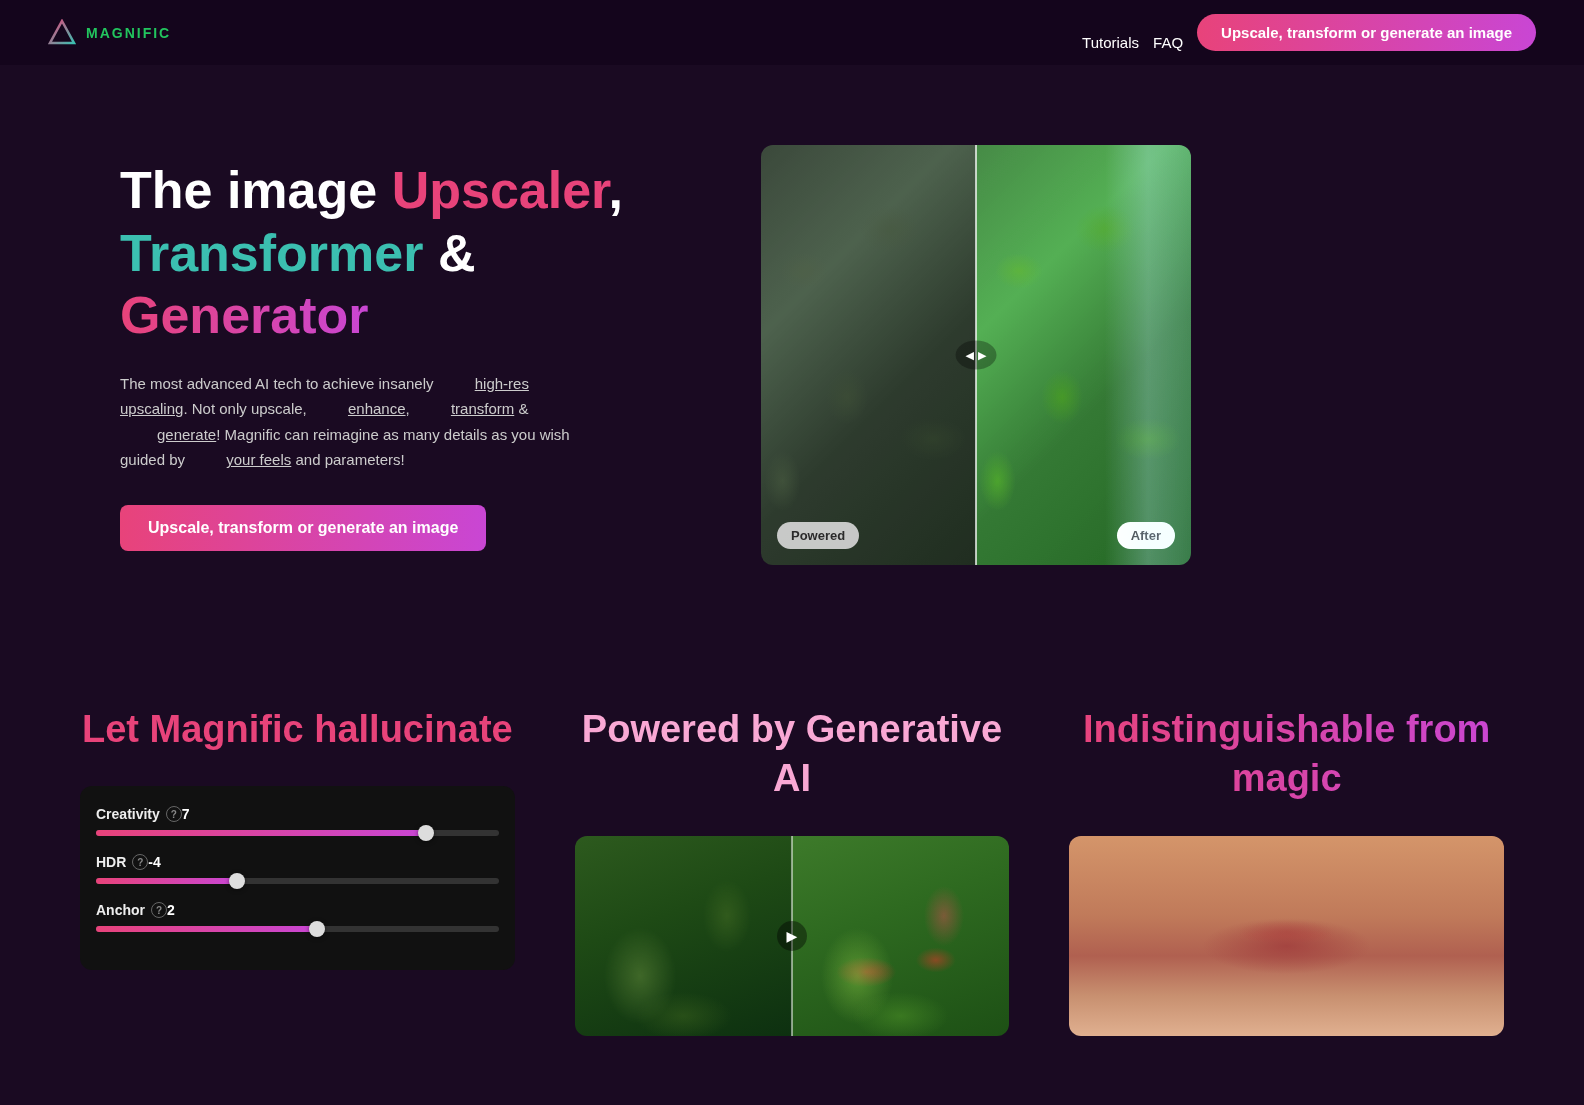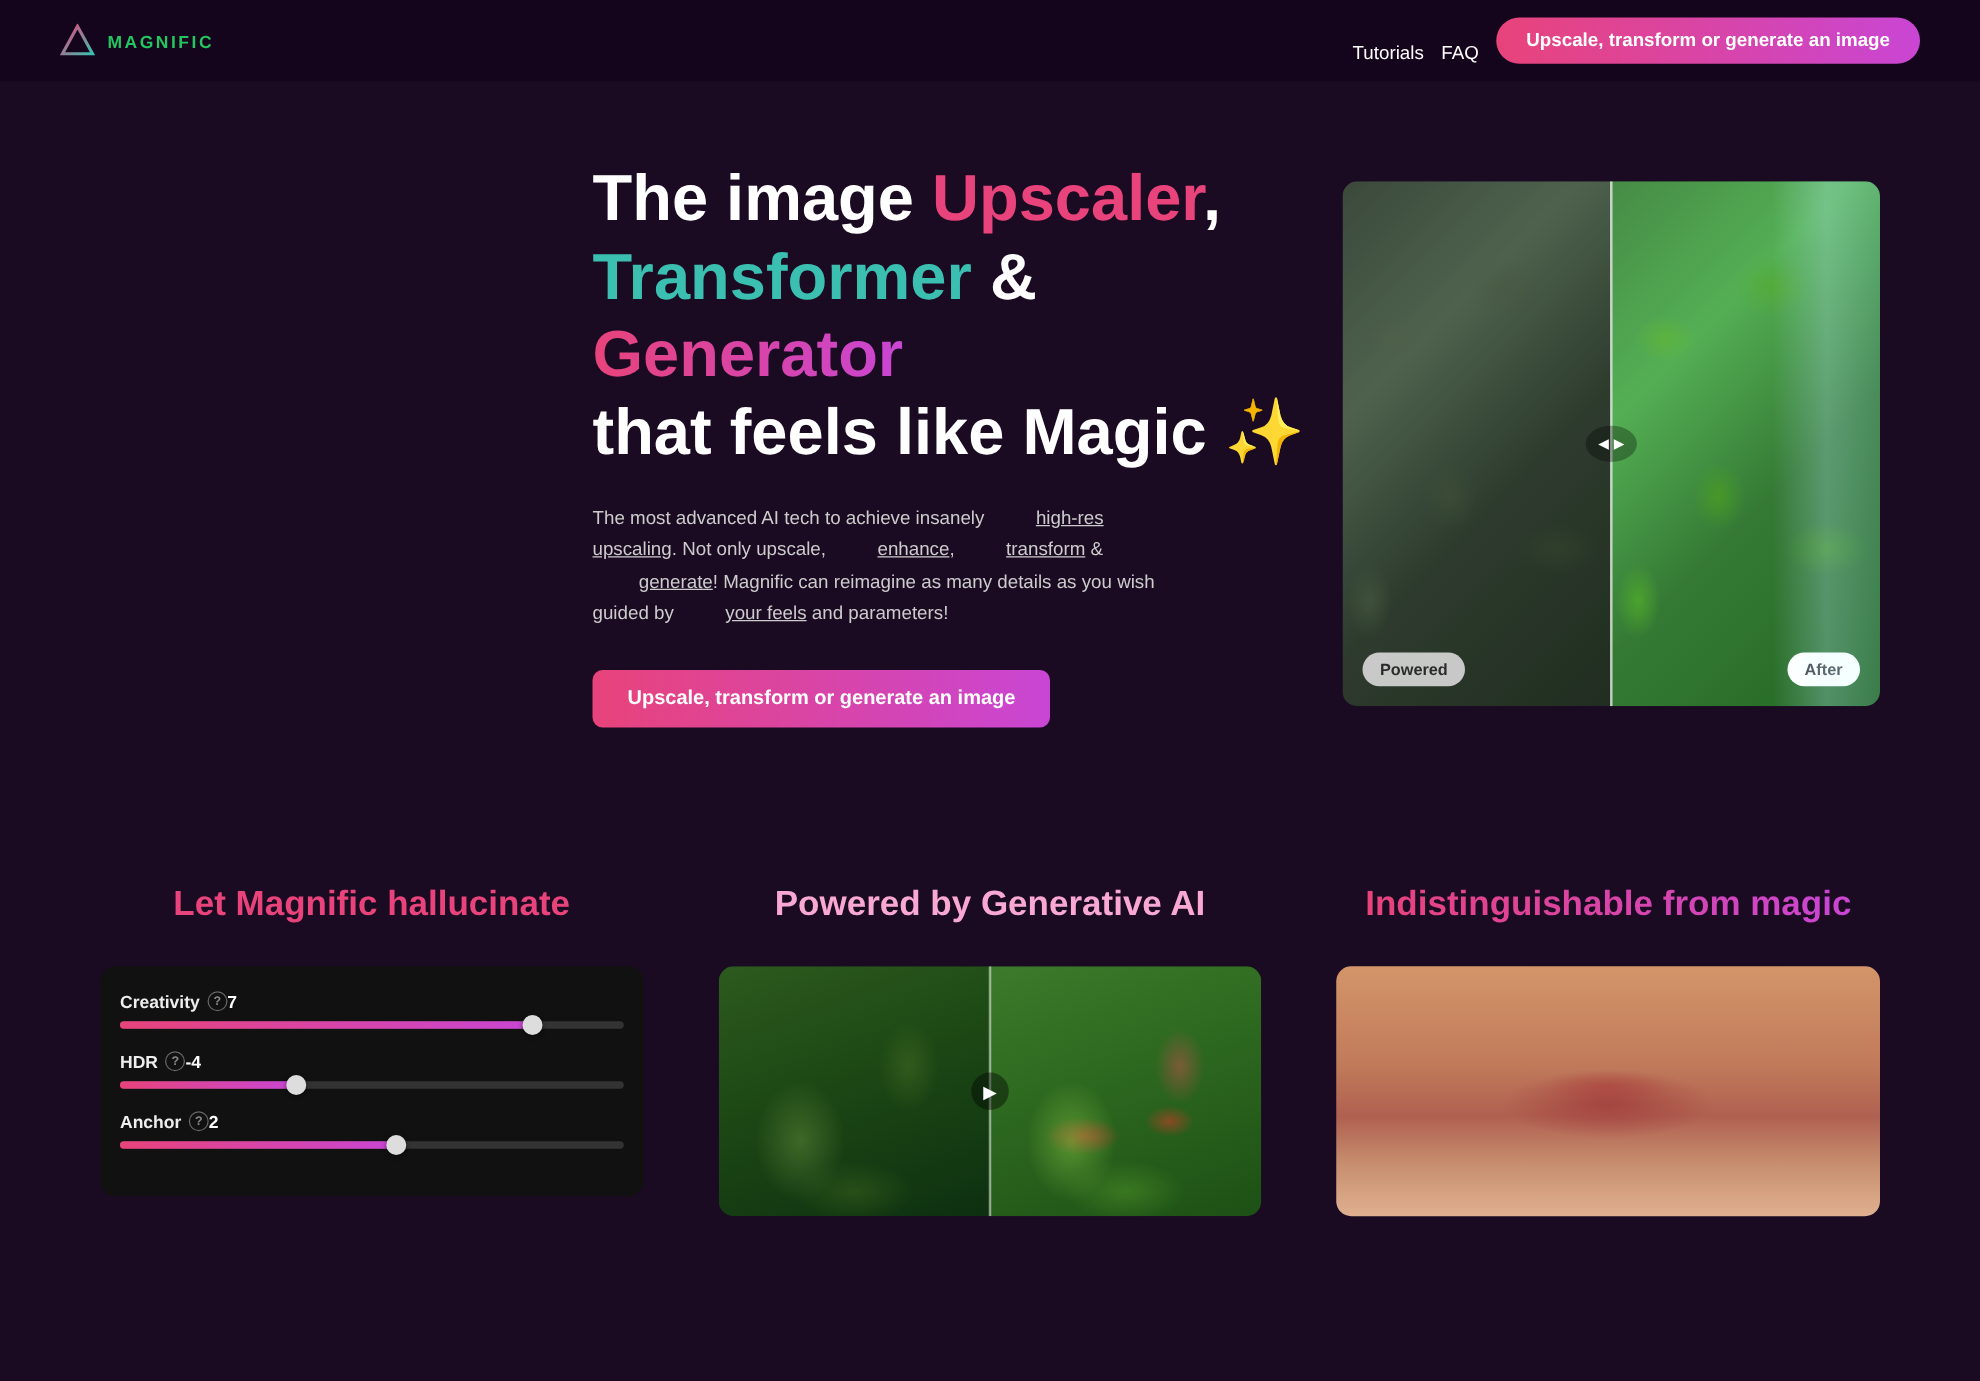--- a/index.html
+++ b/index.html
@@ -64,23 +64,24 @@
       padding: 10px 24px;
       font-size: 15px;
       font-weight: 600;
       cursor: pointer;
     }
 
     
     .hero {
       display: flex;
       align-items: center;
-      justify-content: flex-end;
+      justify-content: flex-start;
       padding: 60px 80px 60px 120px;
       min-height: 580px;
+      gap: 41px;
     }
 
     .hero-left {
       max-width: 600px;
     }
 
     .hero-title {
       font-size: 52px;
       font-weight: 800;
       line-height: 1.2;
@@ -205,21 +206,21 @@
     
     .features {
       padding: 60px 80px;
       display: grid;
       grid-template-columns: 1fr 1fr 1fr;
       gap: 60px;
       align-items: start;
     }
 
     .feature-title {
-      font-size: 28px;
+      font-size: 38px;
       font-weight: 700;
       text-align: center;
       margin-bottom: 32px;
       line-height: 1.3;
     }
 
     .feature-title.pink { color: #e8437a; }
     .feature-title.teal { color: #f9a8d4; }
     .feature-title.gradient {
       background: linear-gradient(90deg, #e8437a, #c946d4);
@@ -417,21 +418,20 @@
 </nav>
 
 <section class="hero">
   <div class="hero-left">
     <h1 class="hero-title">
       <span>The image </span>
       <span class="color-pink">Upscaler</span><span>,</span><br>
       <span class="color-teal">Transformer</span>
       <span> &amp; </span>
       <span class="color-gradient">Generator</span><br>
-      <span>that feels like Magic ✨</span>
     </h1>
     <p class="hero-desc">
       The most advanced AI tech to achieve insanely <u>high-res upscaling</u>. Not only upscale, <u>enhance</u>, <u>transform</u> &amp; <u>generate</u>! Magnific can reimagine as many details as you wish guided by <u>your feels</u> and parameters!
     </p>
     <button class="hero-cta">Upscale, transform or generate an image</button>
   </div>
 
   <div class="before-after-container">
     <div class="ba-before">
       <span class="ba-label">Powered</span>

